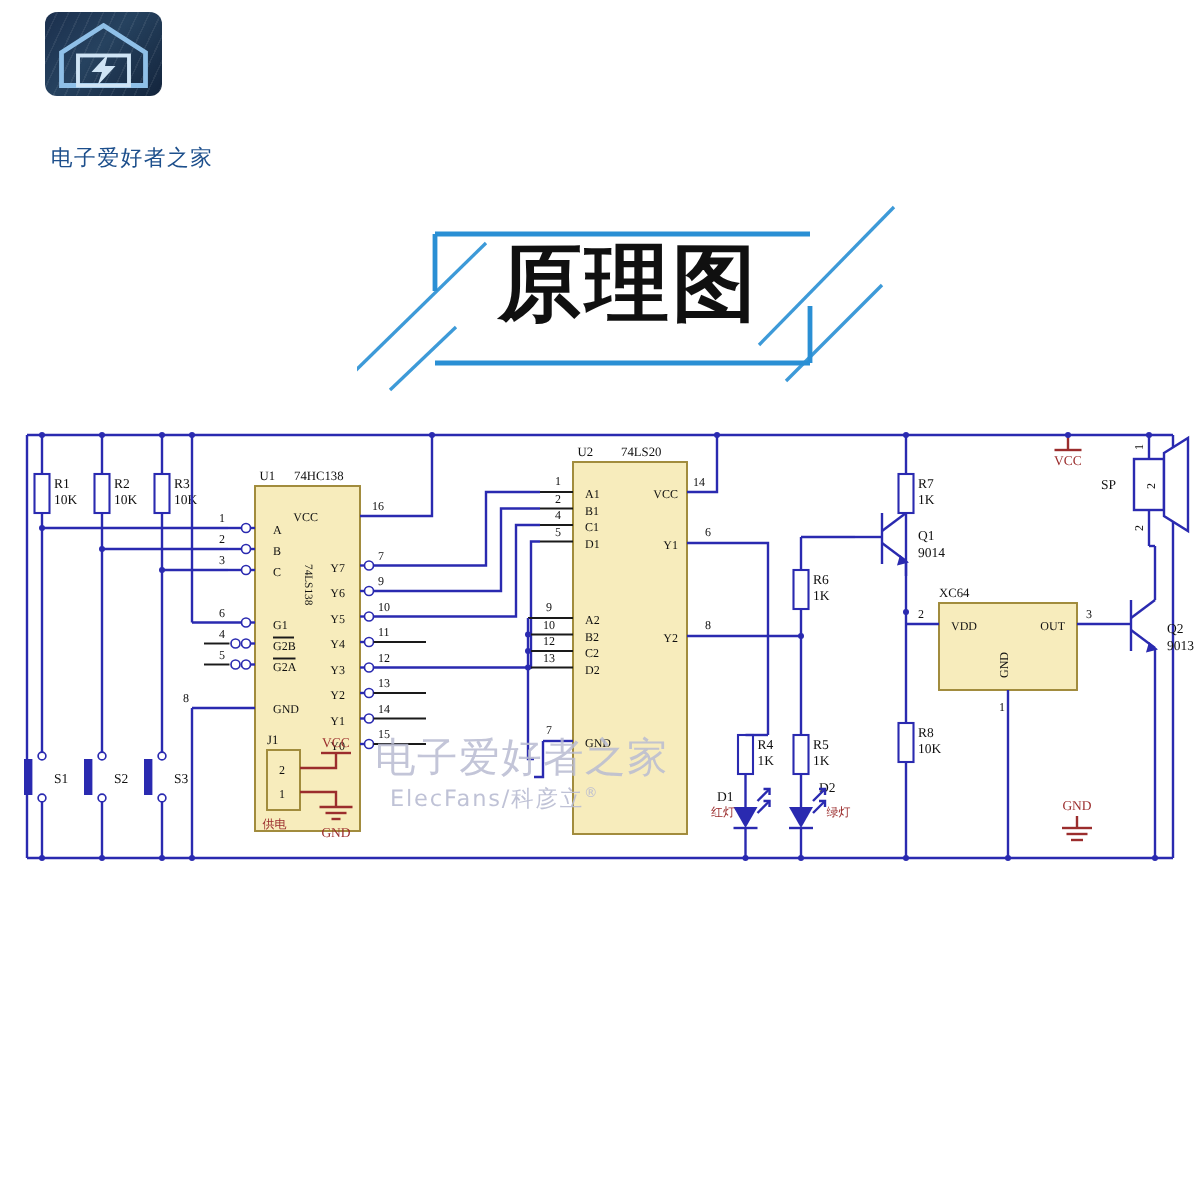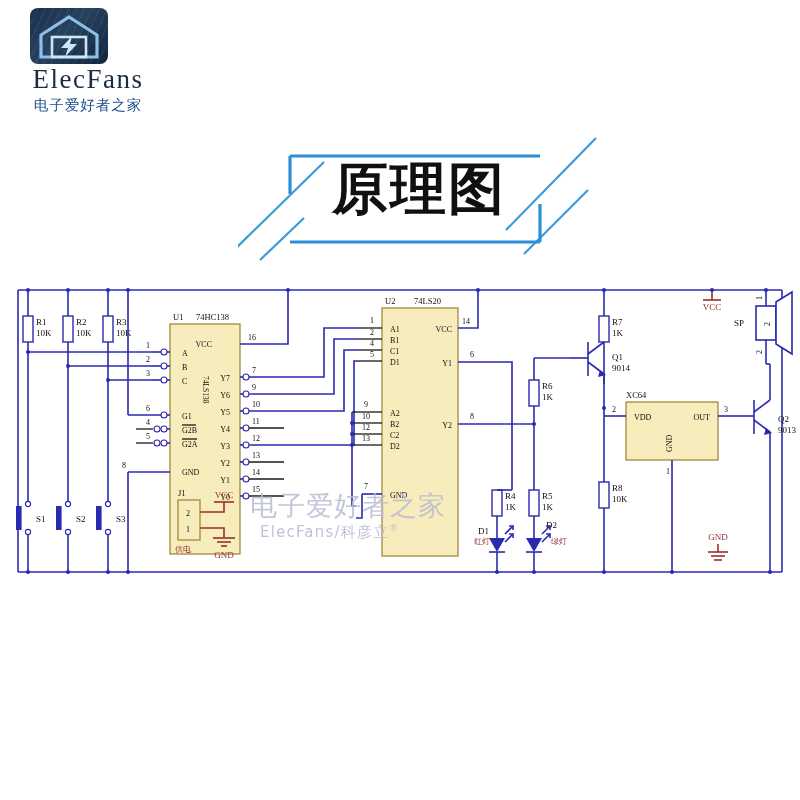--- a/index.html
+++ b/index.html
@@ -134,21 +134,20 @@
 <div id="page">
 
   <div id="logo-block">
     <div class="logo-mark">
       <svg class="logo-house" width="64" height="44" viewBox="0 0 64 44">
         <polygon points="32,2 60,20 60,42 4,42 4,20" fill="none" stroke="#8fc0e8" stroke-width="3.2"></polygon>
         <rect x="15" y="22" width="34" height="20" fill="none" stroke="#cfe4f5" stroke-width="2.6"></rect>
         <path d="M35,21 L24,33 L31,33 L28,42 L40,29 L33,29 Z" fill="#cfe4f5"></path>
       </svg>
     </div>
-    <div class="logo-name">ElecFans</div>
     <div class="logo-sub">电子爱好者之家</div>
   </div>
 
   <div id="title-banner">
     <svg width="362" height="148" viewBox="0 0 362 148">
 
       <g stroke="#3d9ad8" stroke-width="2.2" fill="none">
         <line x1="-4" y1="128" x2="86" y2="40"></line>
         <line x1="22" y1="138" x2="66" y2="96"></line>
         <line x1="268" y1="108" x2="358" y2="16"></line>

